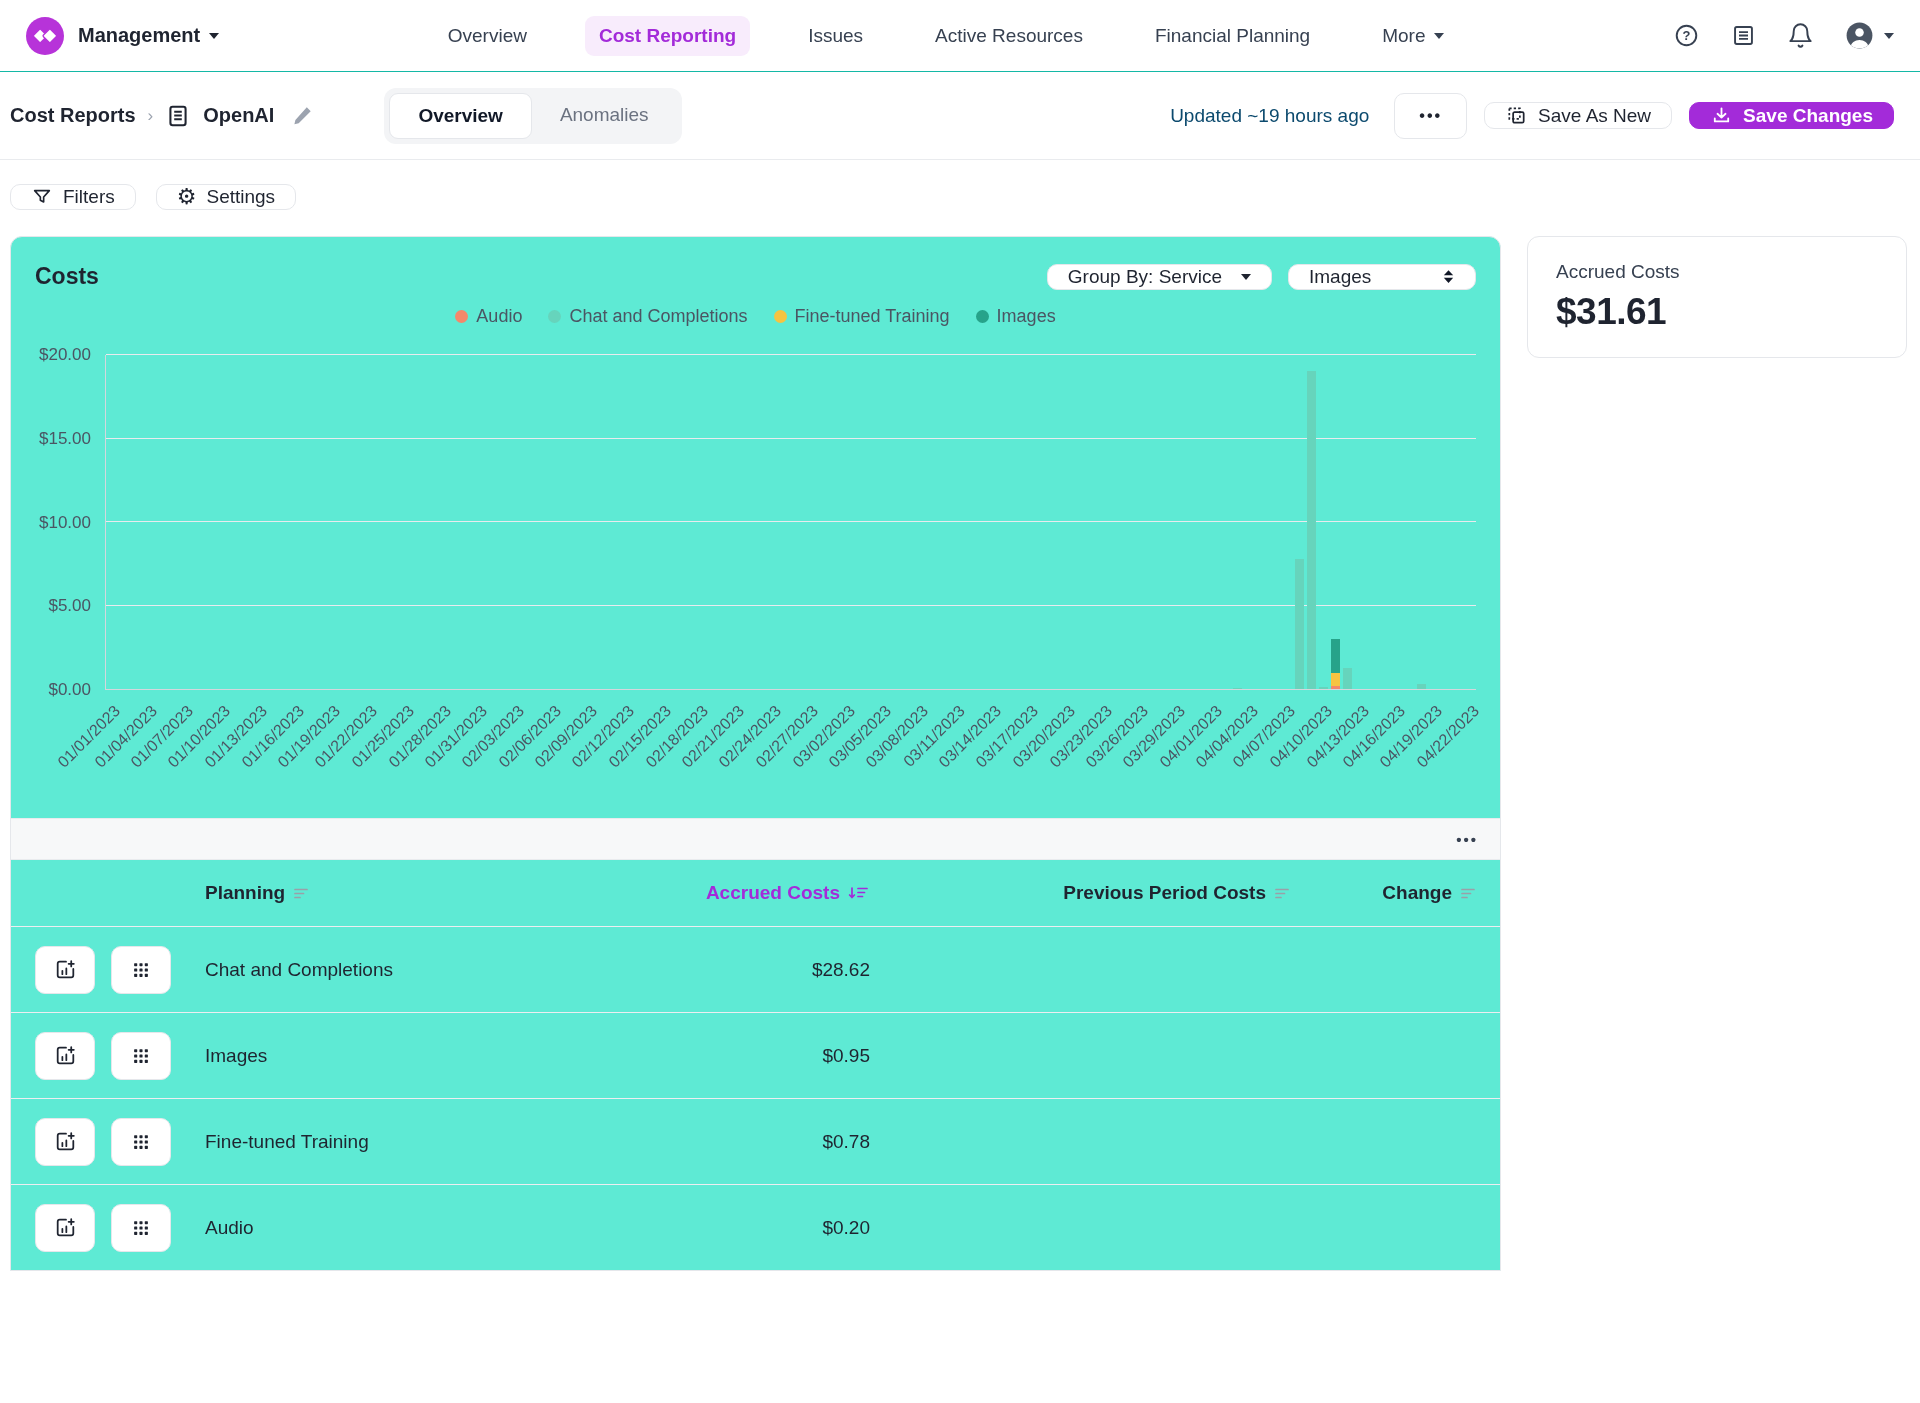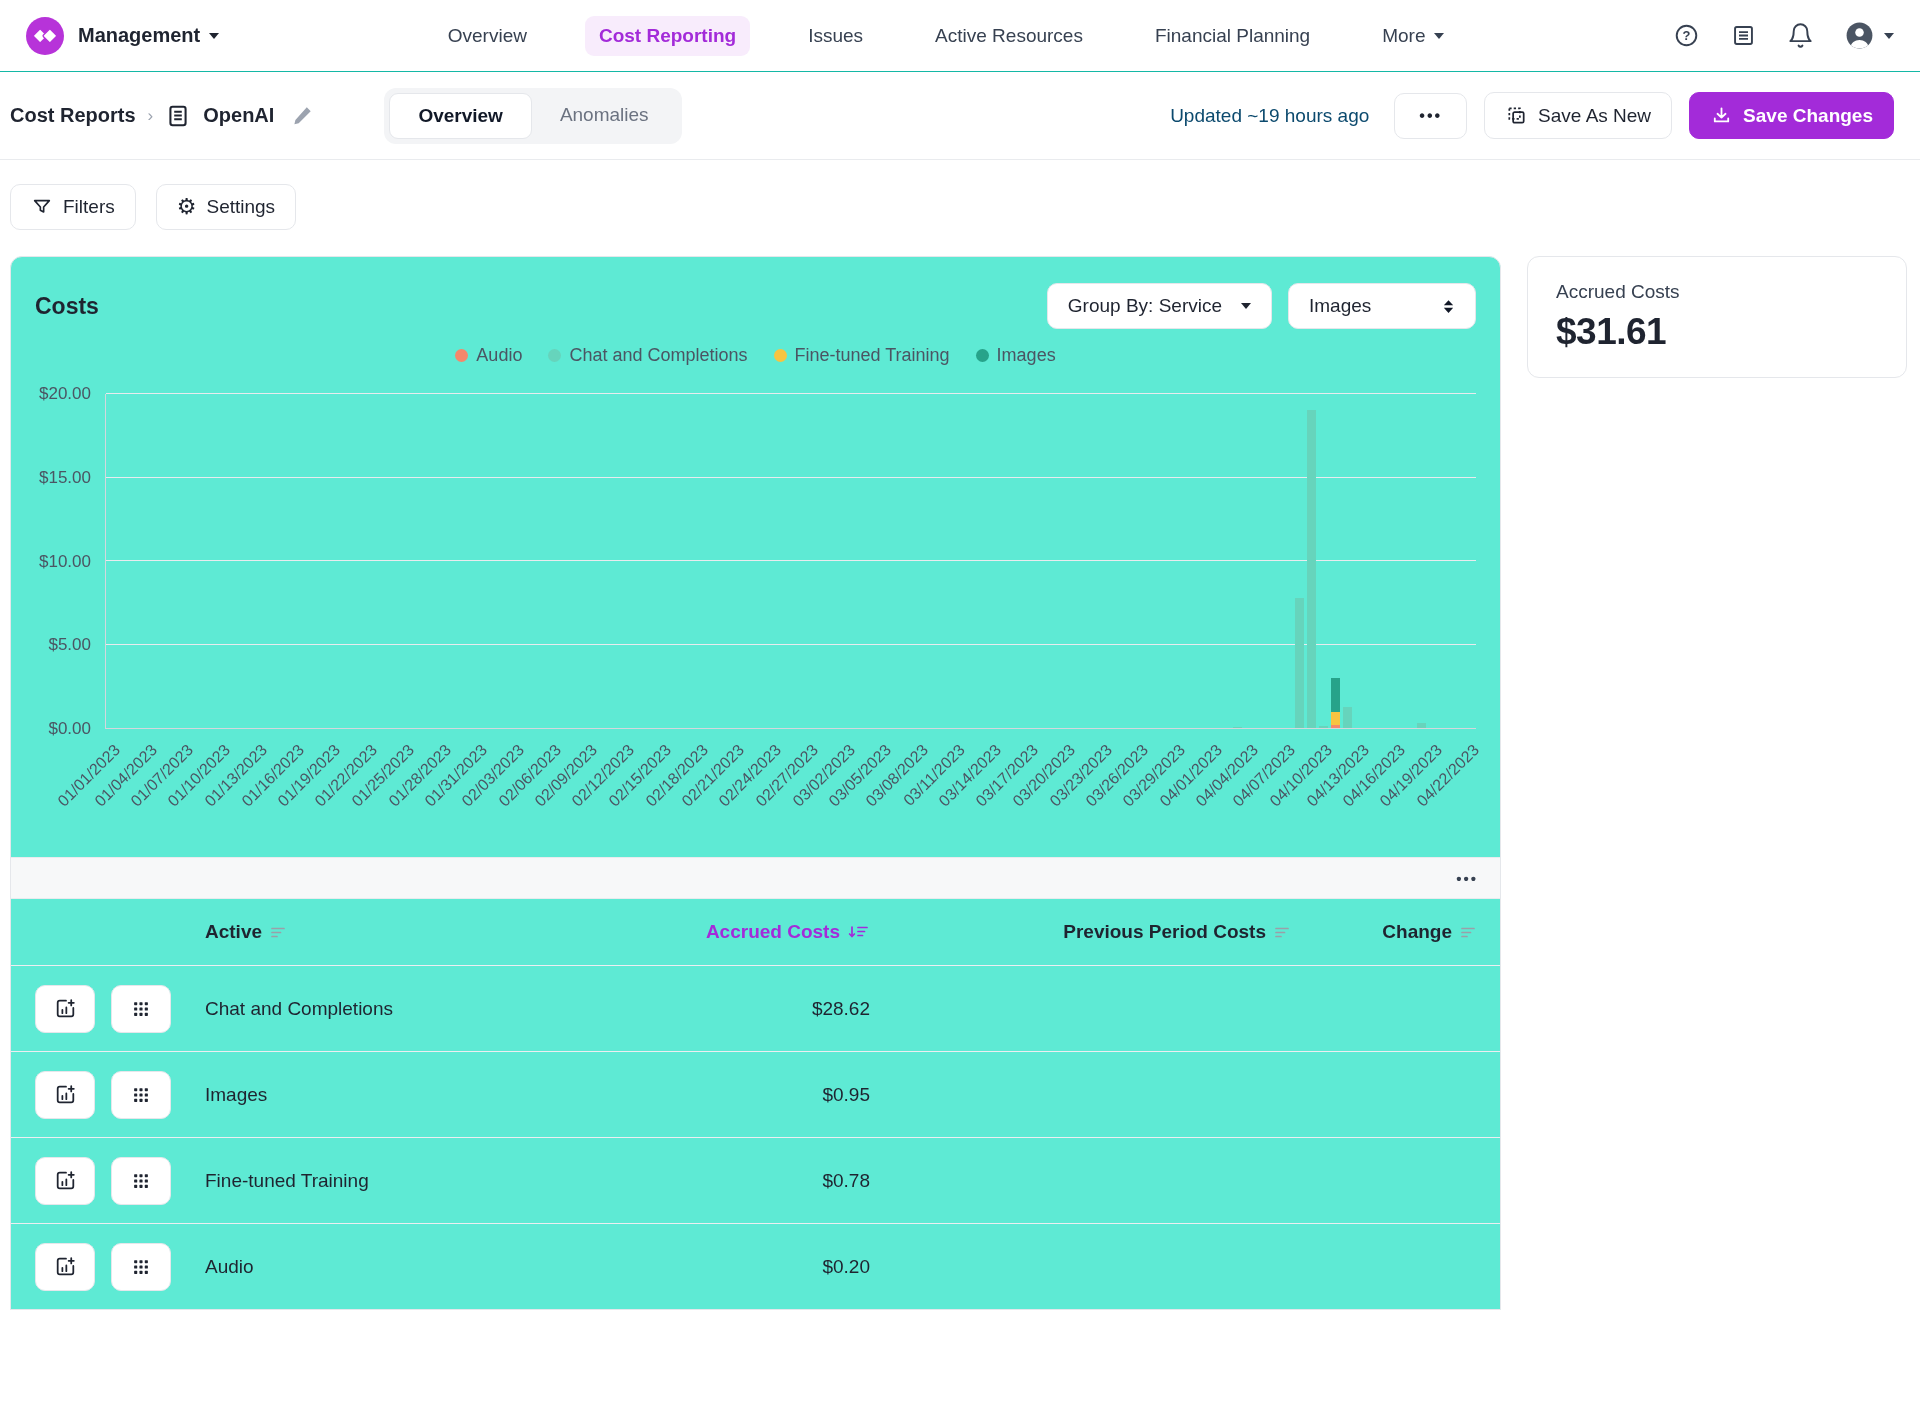--- a/index.html
+++ b/index.html
@@ -21,21 +21,21 @@
   
   .subheader { height:88px; display:flex; align-items:center; padding:0 26px 0 10px; border-bottom:1px solid #e9ebee; }
   .crumbs { display:flex; align-items:center; gap:12px; font-size:20px; font-weight:700; }
   .crumb-sep { color:#9ca3af; font-size:17px; font-weight:400; }
   .view-tabs { display:flex; background:#f3f4f6; border-radius:12px; padding:5px; margin-left:70px; }
   .view-tab { font-size:19px; padding:11px 28px; border-radius:9px; color:#6b7280; cursor:pointer; }
   .view-tab.active { background:#fff; border:1px solid #e5e7eb; color:#111827; font-weight:600; }
   .sub-right { margin-left:auto; display:flex; align-items:center; gap:17px; }
   .updated { color:#0c4a6e; font-size:19px; margin-right:8px; }
   .btn { display:flex; align-items:center; gap:10px; border:1px solid #e5e7eb; background:#fff; border-radius:10px;
-    font-size:19px; font-weight:500; padding:11px 20px; cursor:pointer; color:#1f2430; font-family:inherit; }
+    font-size:19px; font-weight:500; padding:1px 20px; cursor:pointer; color:#1f2430; font-family:inherit; }
   .btn-dots { letter-spacing:2px; font-weight:700; padding:13px 24px; font-size:16px; }
   .btn-primary { background:#a32bd9; border-color:#a32bd9; color:#fff; font-weight:600; }
 
   
   .filterrow { display:flex; align-items:center; gap:20px; padding:24px 0 26px 10px; }
   .seg { display:flex; align-items:stretch; border:1px solid #e5e7eb; border-radius:10px; background:#fff; }
   .seg > .seg-part { display:flex; align-items:center; gap:10px; padding:13px 22px; font-size:19px; cursor:pointer; }
   .seg > .seg-part + .seg-part { border-left:1px solid #e5e7eb; }
 
   
@@ -406,21 +406,21 @@
       </div>
     </div>
 
     <div class="strip">
       <span class="strip-more">•••</span>
     </div>
 
     <div class="tgrid thead">
       <span></span>
       <span class="th">
-        <span>Active</span>
+        <span>Planning</span>
         <svg width="16" height="15" viewBox="0 0 16 15" fill="none" stroke="#9aa0a8" stroke-width="1.7" stroke-linecap="round">
             <path d="M2 3.5h12M2 7.5h8.5M2 11.5h5"></path>
           </svg>
       </span>
       <span class="th r sorted">
         <span>Accrued Costs</span>
         <svg width="22" height="15" viewBox="0 0 22 15" fill="none" stroke="#a32bd9" stroke-width="1.7" stroke-linecap="round" stroke-linejoin="round">
           <path d="M4 2v9.5M1.6 9l2.4 2.5L6.4 9"></path>
             <path d="M10 2.5h9M10 6.5h6.5M10 10.5h4.5"></path>
         </svg>

